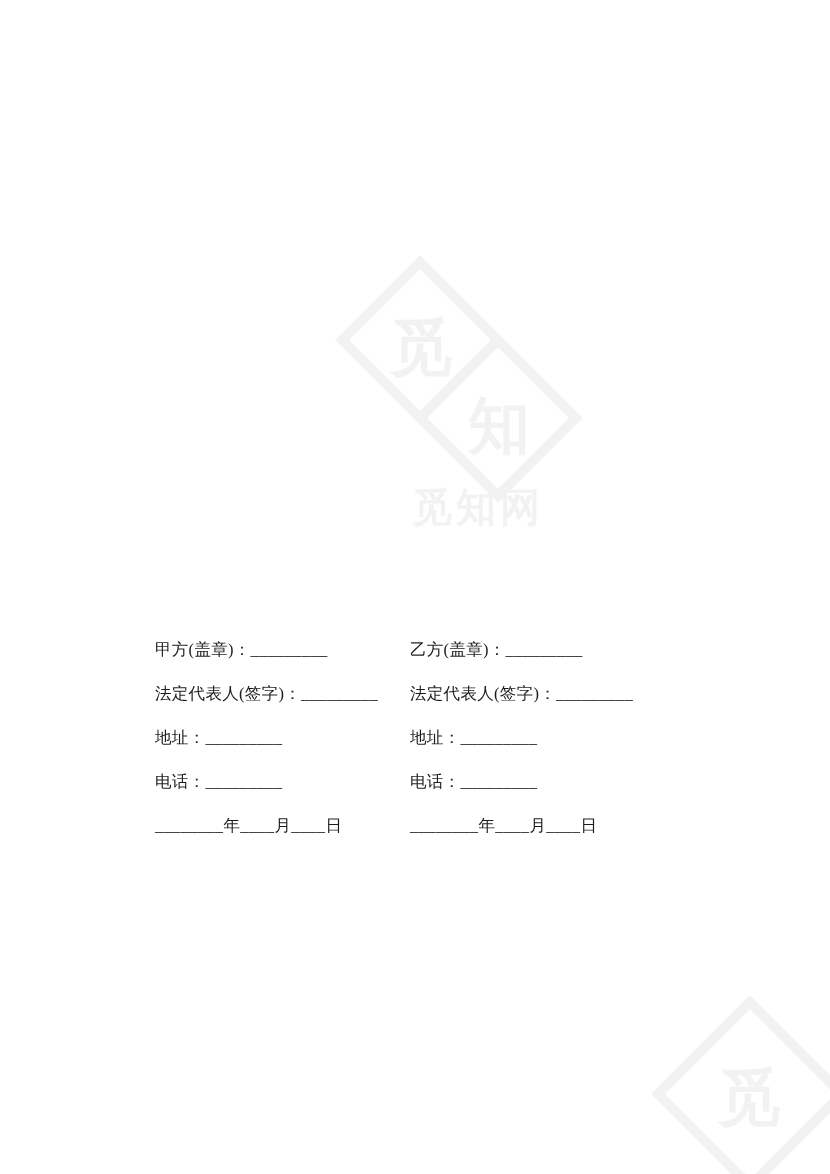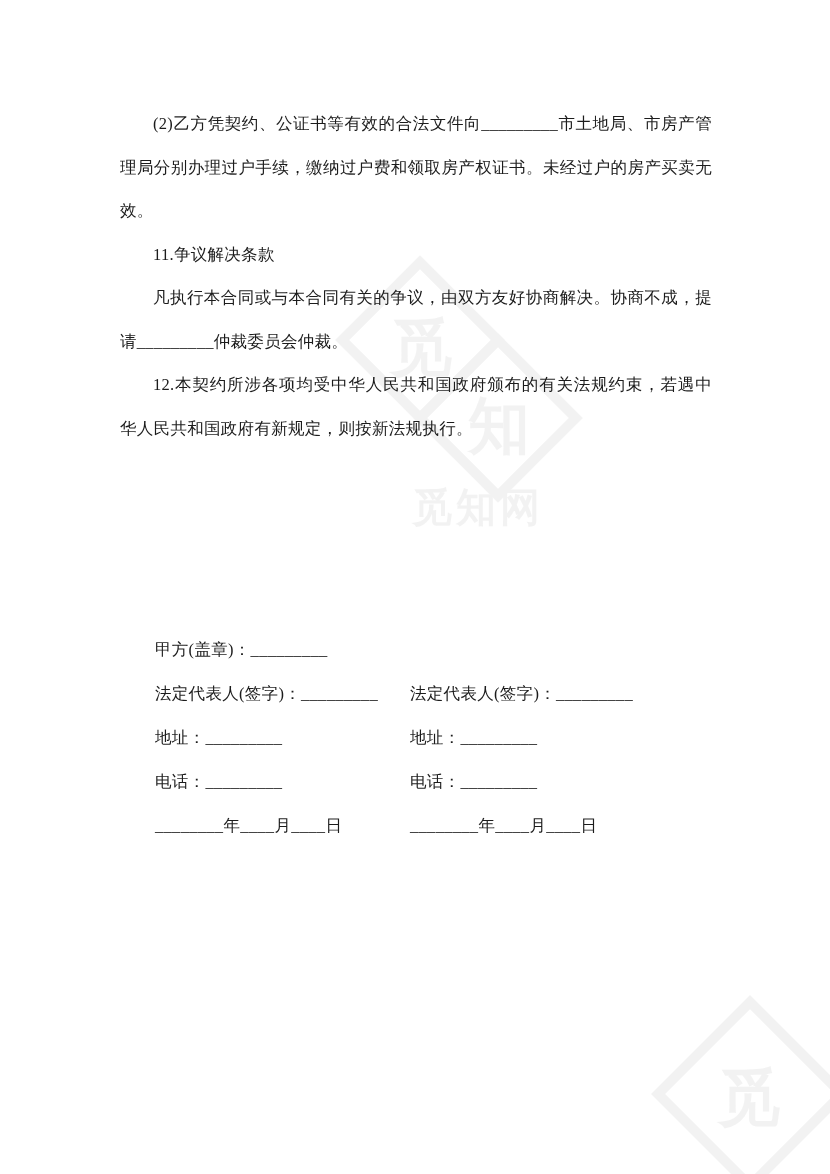--- a/index.html
+++ b/index.html
@@ -113,30 +113,25 @@
     <div class="wm-char wm-c1">觅</div>
     <div class="wm-char wm-c2">知</div>
     <div class="wm-label">觅知网</div>
   </div>
 
   <div class="wm wm-corner">
     <div class="wm-diamond wm-d1"></div>
     <div class="wm-char wm-c1">觅</div>
   </div>
 
-  <div class="content">
-    <p class="para">(2)乙方凭契约、公证书等有效的合法文件向_________市土地局、市房产管理局分别办理过户手续，缴纳过户费和领取房产权证书。未经过户的房产买卖无效。</p>
-    <p class="para">11.争议解决条款</p>
-    <p class="para">凡执行本合同或与本合同有关的争议，由双方友好协商解决。协商不成，提请_________仲裁委员会仲裁。</p>
-    <p class="para">12.本契约所涉各项均受中华人民共和国政府颁布的有关法规约束，若遇中华人民共和国政府有新规定，则按新法规执行。</p>
-  </div>
 
   <div class="signature">
     <div class="sig-row">
       <span class="sig-cell-left">甲方(盖章)：_________</span>
+      <span class="sig-cell-right">乙方(盖章)：_________</span>
     </div>
     <div class="sig-row">
       <span class="sig-cell-left">法定代表人(签字)：_________</span>
       <span class="sig-cell-right">法定代表人(签字)：_________</span>
     </div>
     <div class="sig-row">
       <span class="sig-cell-left">地址：_________</span>
       <span class="sig-cell-right">地址：_________</span>
     </div>
     <div class="sig-row">

